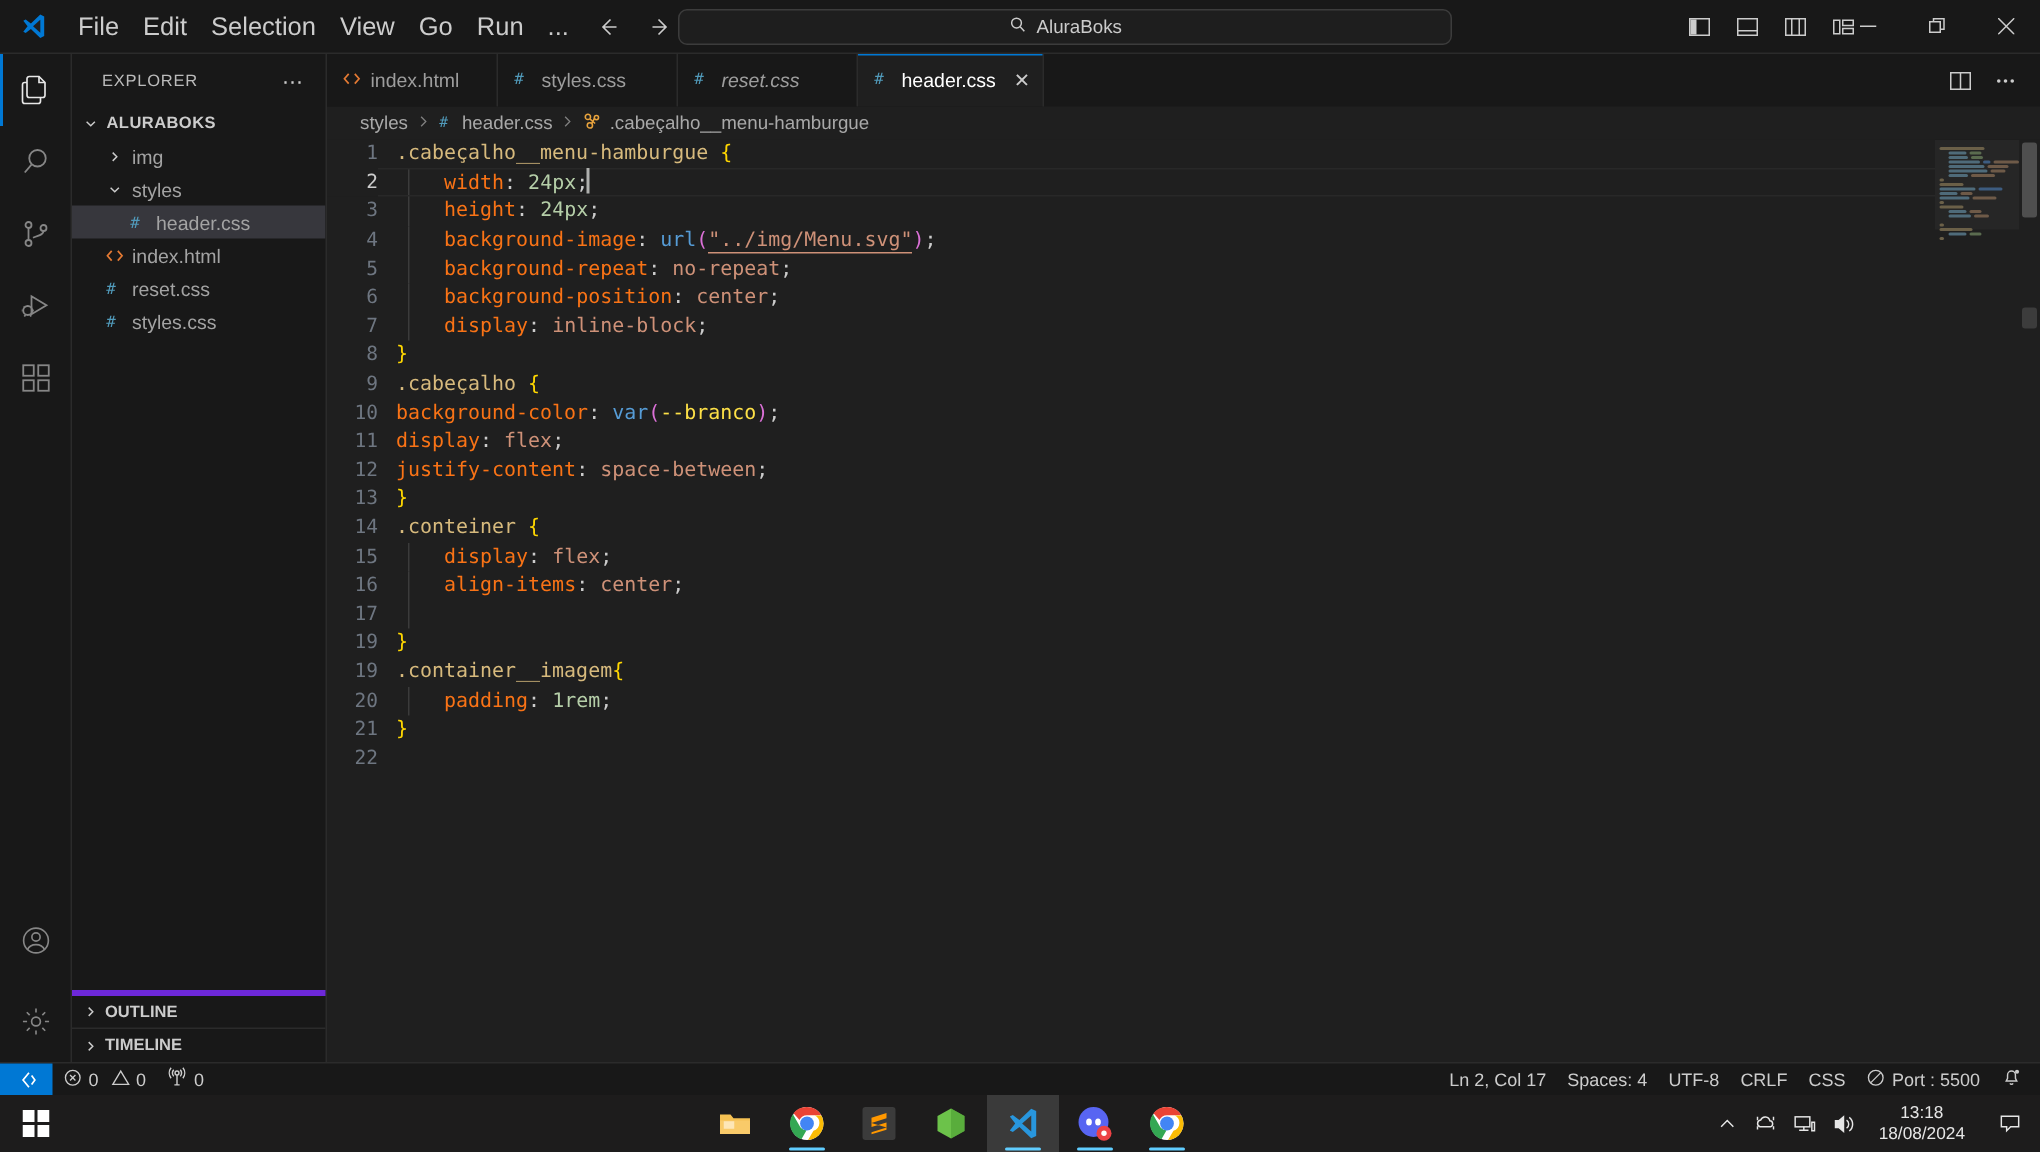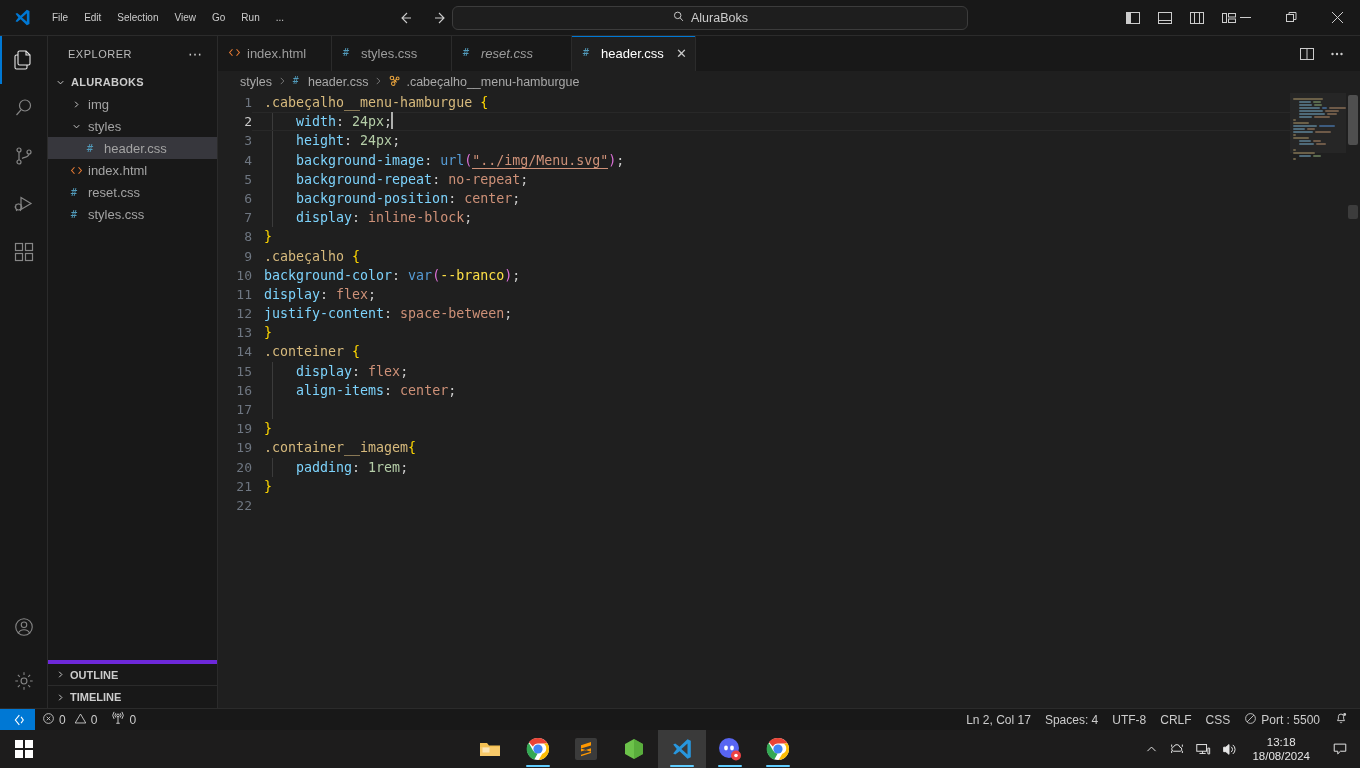--- a/index.html
+++ b/index.html
@@ -15,21 +15,21 @@
 
   
   .titlebar {
     position:absolute; top:0; left:0; width:1360px; height:36px;
     background:#181818; display:flex; align-items:center;
     border-bottom:1px solid #2b2b2b;
   }
   .vscode-logo { width:44px; height:36px; display:flex; align-items:center; justify-content:center; }
   .menu { display:flex; align-items:center; height:36px; }
   .menu-item {
-    padding:0 8px; height:24px; line-height:24px; font-size:10px; color:#cccccc;
+    padding:0 8px; height:24px; line-height:24px; font-size:17px; color:#cccccc;
     border-radius:4px; cursor:default; white-space:nowrap;text-align:right;
   }
   .nav-arrows { position:absolute; left:392px; display:flex; gap:10px; align-items:center; }
   .nav-btn { width:26px; height:24px; display:flex; align-items:center; justify-content:center; color:#9d9d9d; border-radius:4px; }
   .cmdcenter {
     position:absolute; left:452px; top:6px; width:516px; height:24px;
     background:#1e1e1e; border:1px solid #3c3c3c; border-radius:6px;
     display:flex; align-items:center; justify-content:center; gap:6px;
     color:#cccccc; font-size:12.5px;
   }
@@ -124,21 +124,21 @@
     font-size:13px; user-select:none;
   }
   .cl.current .ln { color:#cccccc; }
   .src { white-space:pre; position:relative; z-index:1; }
   .ind-guide {
     position:absolute; width:1px; top:0; bottom:0; background:#3b3b3b;
   }
 
   
   .t-sel { color:#d7ba7d; }
-  .t-prop { color:#7dd3fc; }
+  .t-prop { color:#f97316; }
   .t-val { color:#ce9178; }
   .t-num { color:#b5cea8; }
   .t-punc { color:#cccccc; }
   .t-brace { color:#ffd700; }
   .t-fn { color:#569cd6; }
   .t-paren { color:#da70d6; }
   .t-str { color:#ce9178; border-bottom:1px solid #ce9178; }
   .t-var { color:#fde047; }
   .cursor {
     display:inline-block; width:1.6px; height:17px; background:#aeafad;

